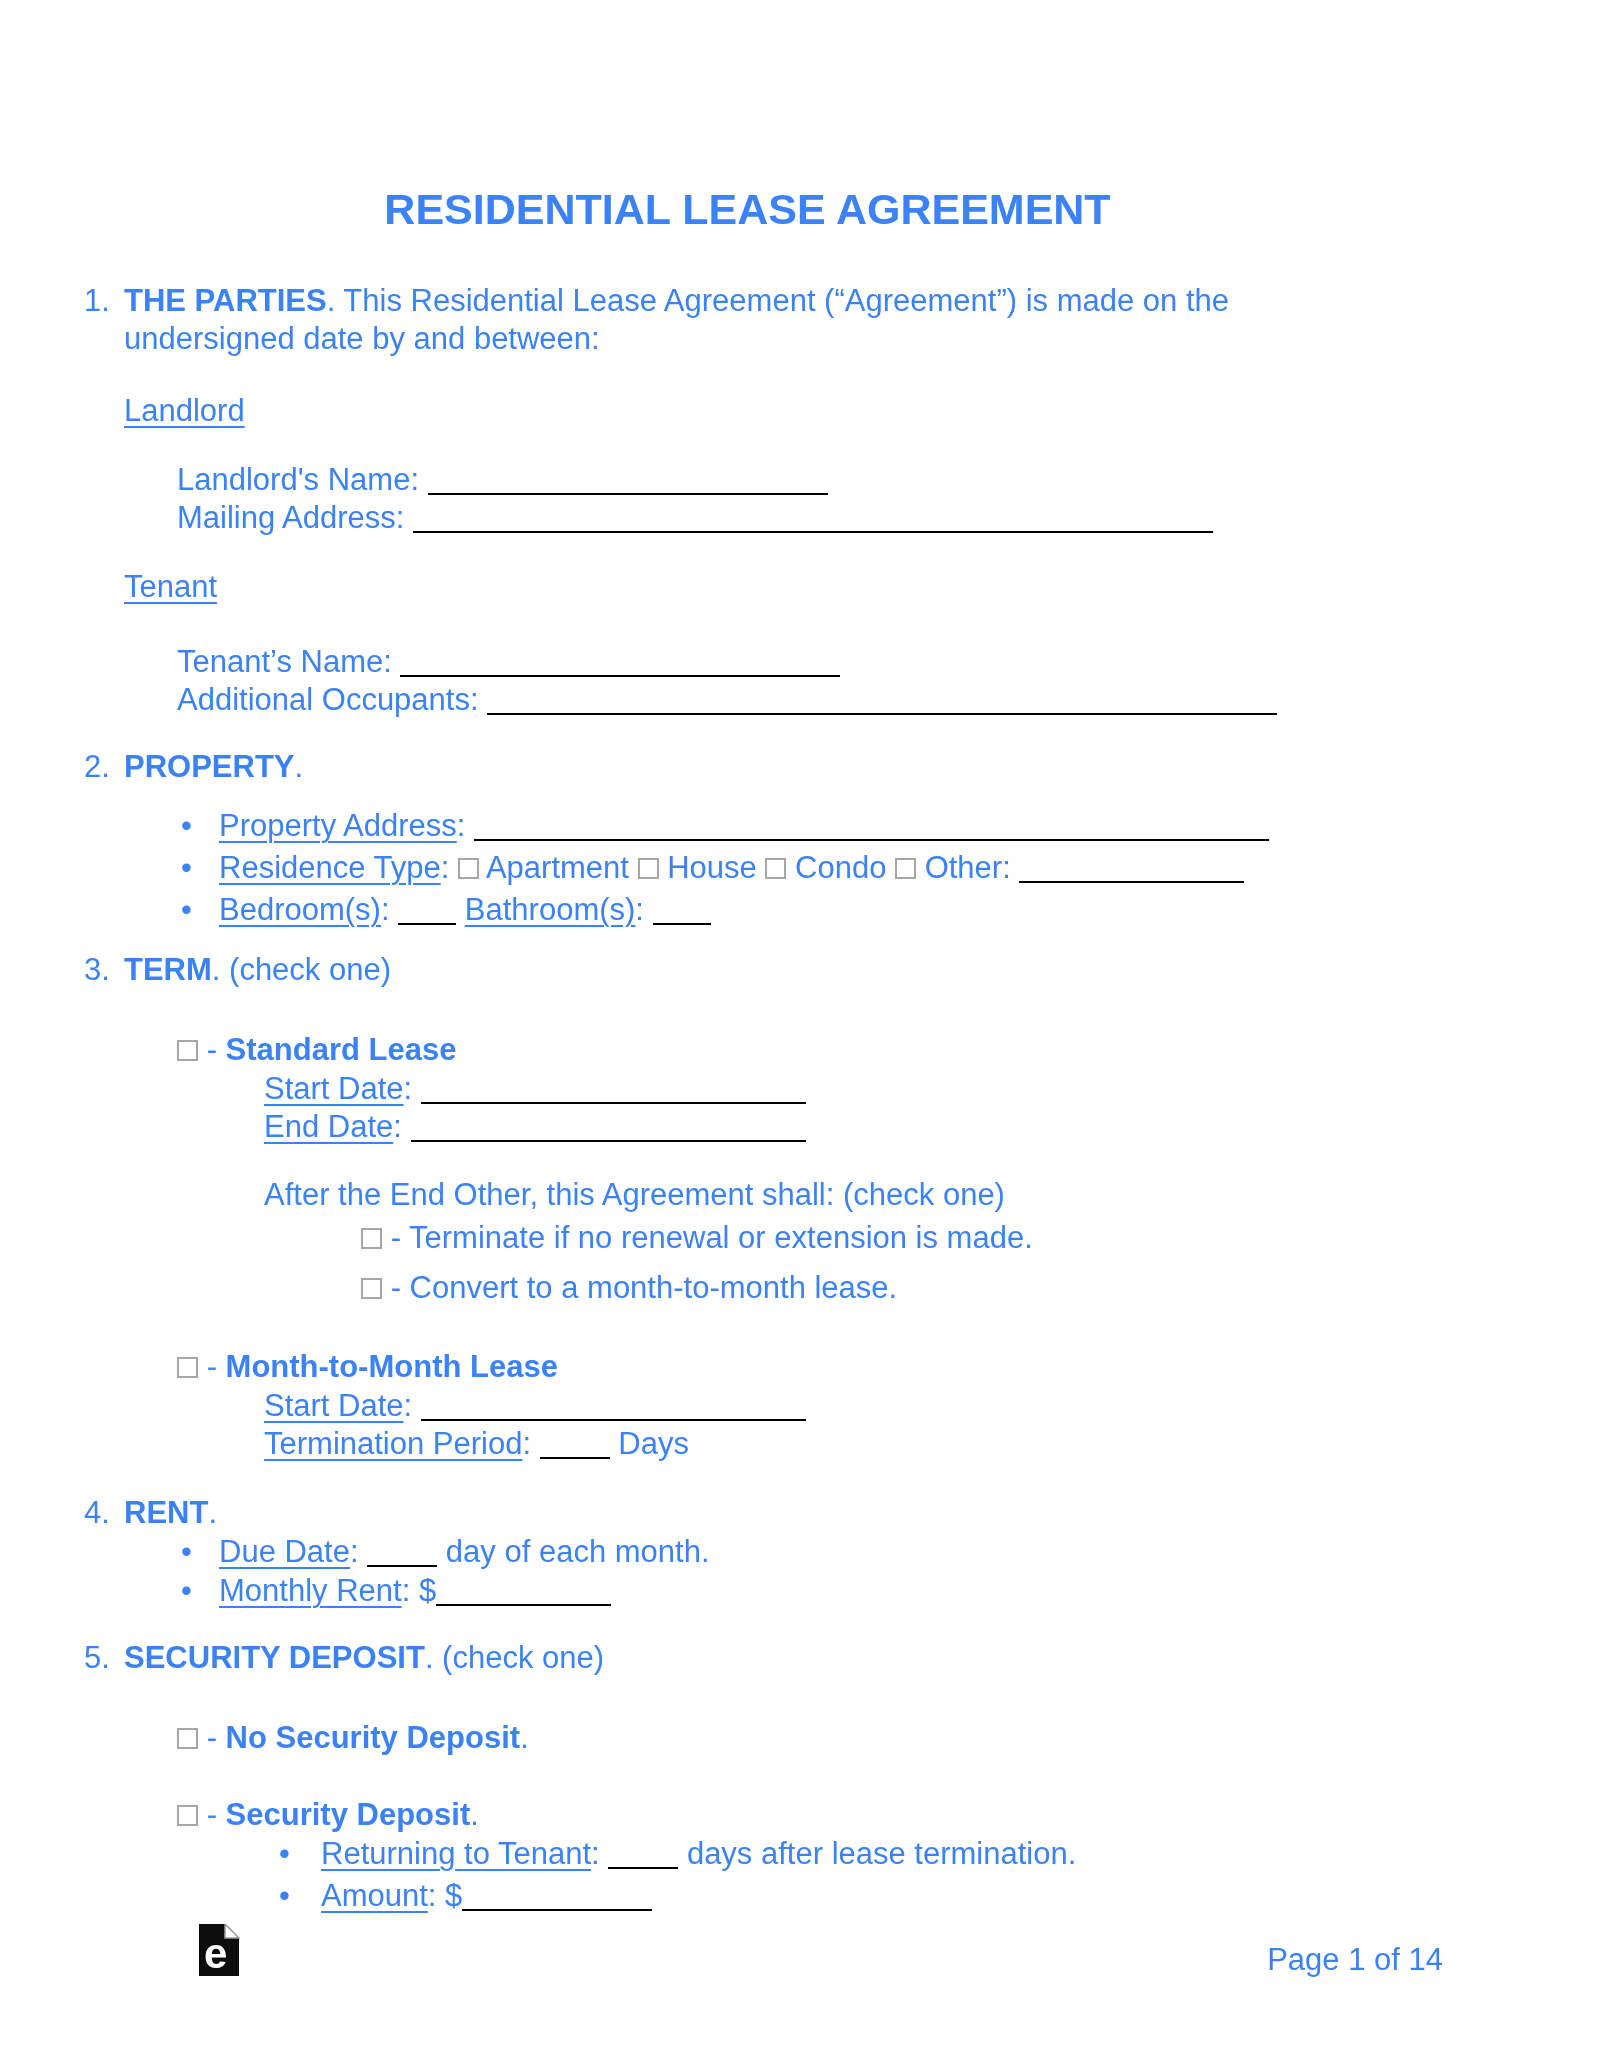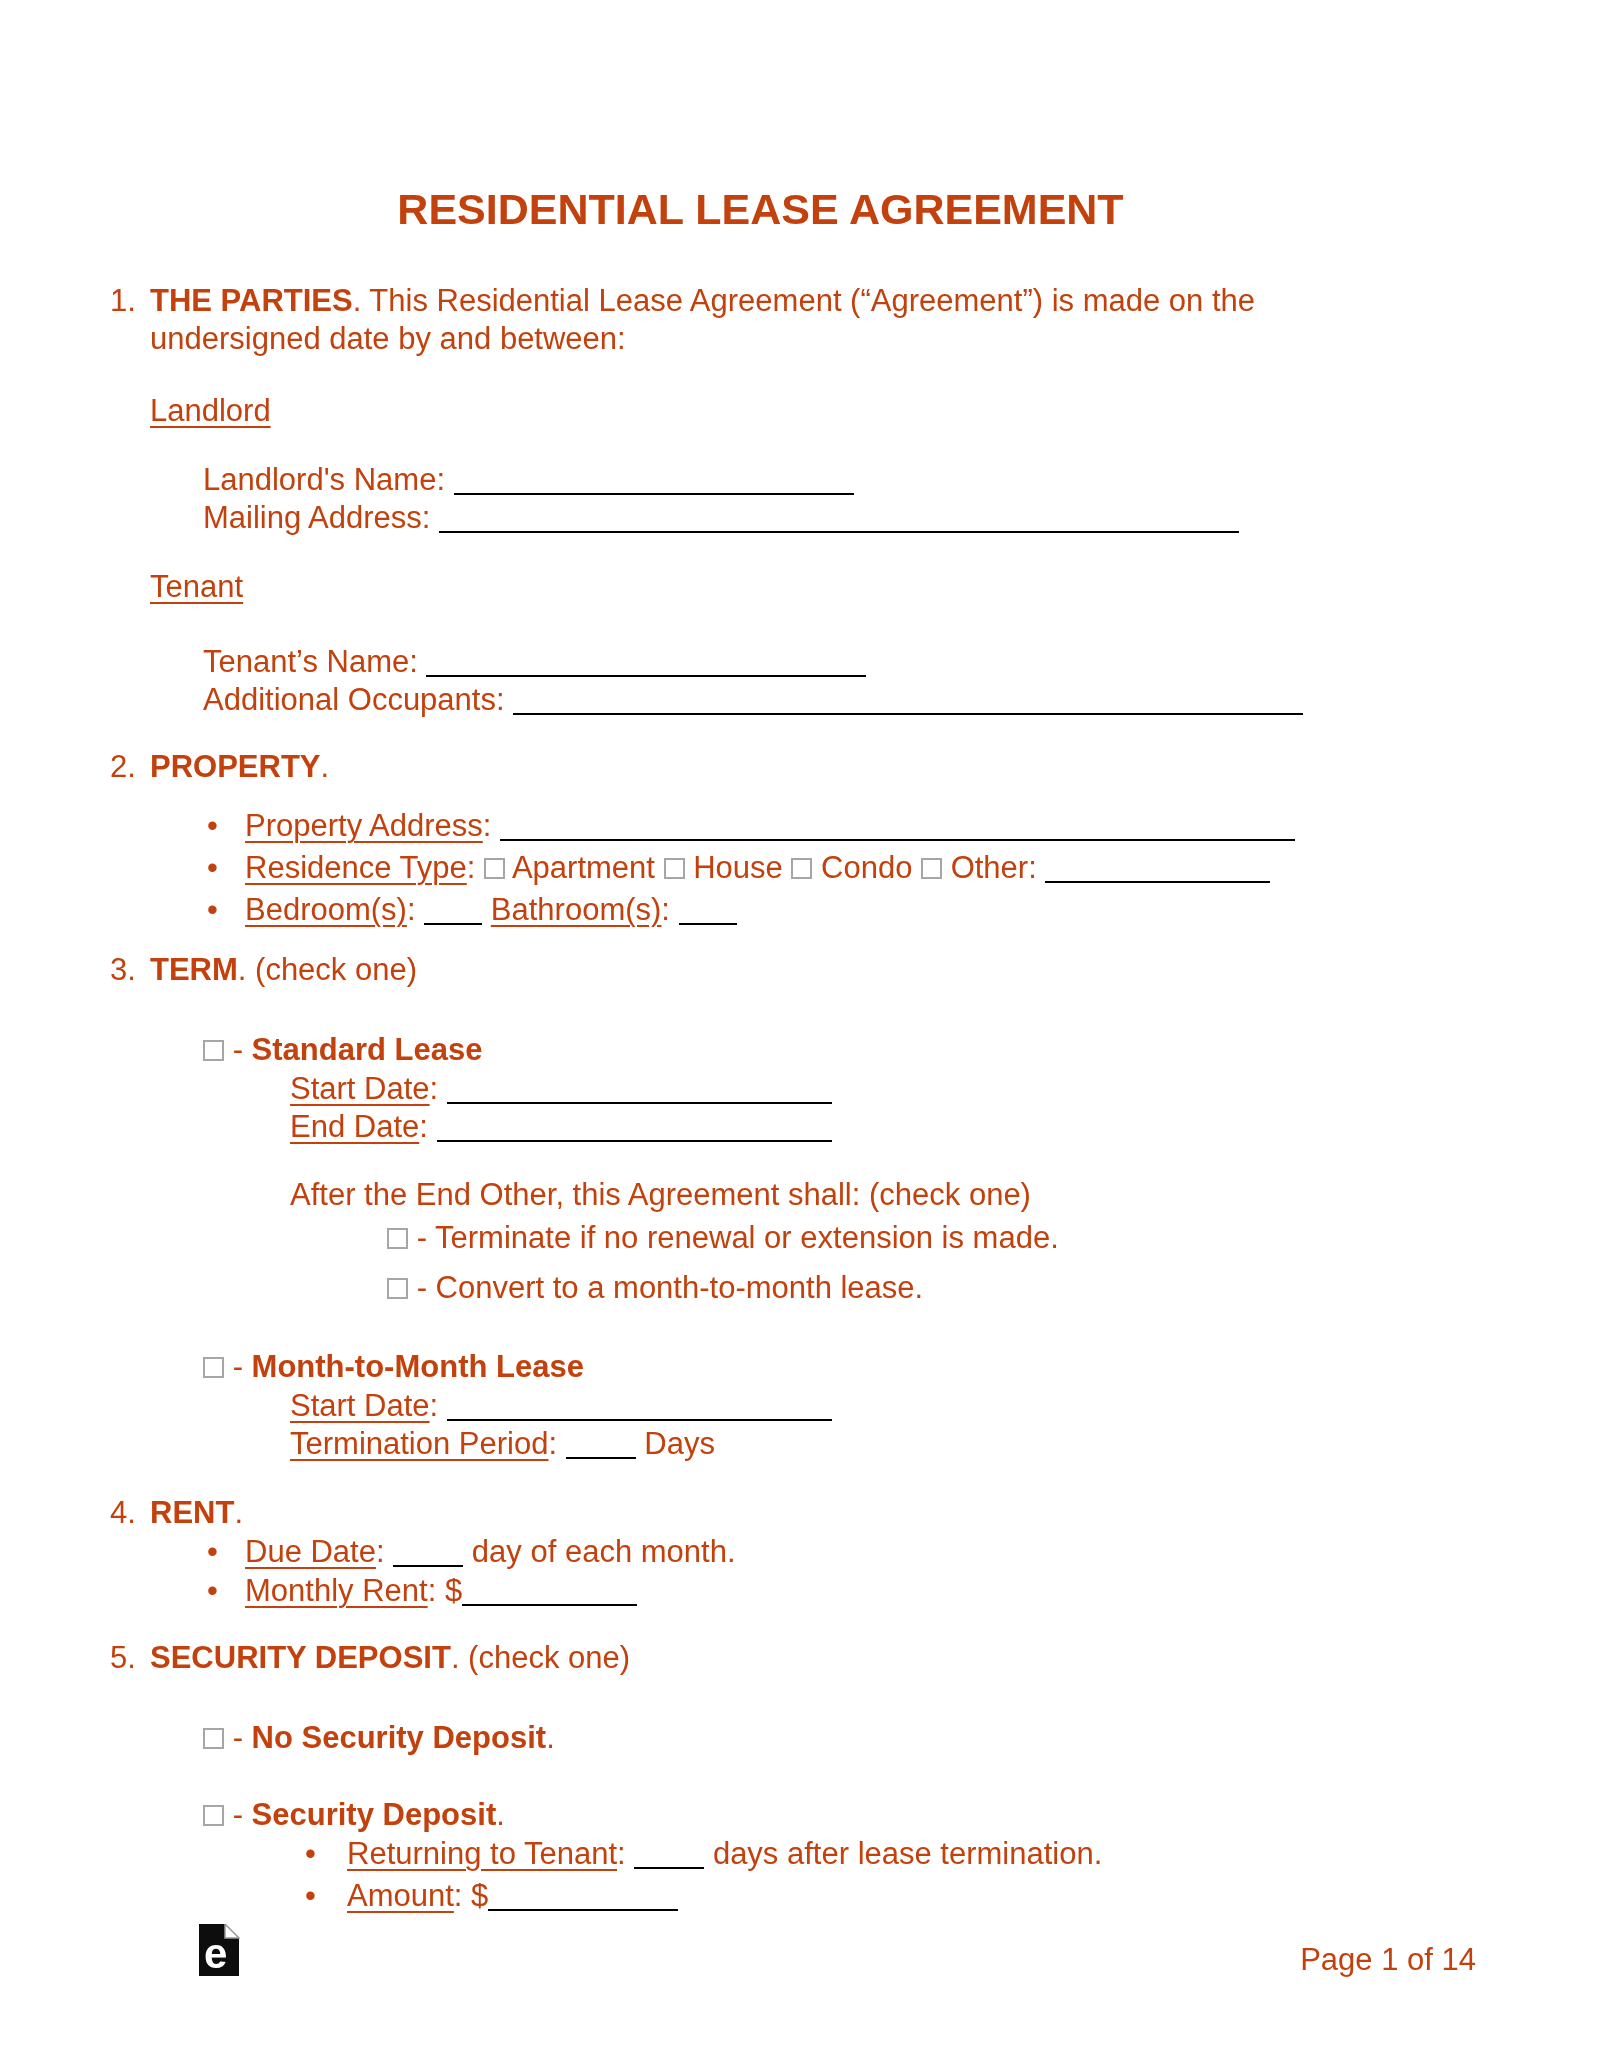--- a/index.html
+++ b/index.html
@@ -1,24 +1,24 @@
 <!DOCTYPE html>
 <html><head>
 <meta charset="utf-8">
 <style>
   html,body { margin:0; padding:0; background:#ffffff; }
   .page {
     position:relative;
     width:1600px; height:2070px;
     background:#ffffff;
-    color:#c2410c;
+    color:#3b82f6;
     font-family:"Liberation Sans", sans-serif;
     font-size:31px; line-height:38px;
     box-sizing:border-box;
-    padding:186px 145px 0 110px;
+    padding:186px 145px 0 84px;
     overflow:hidden;
   }
   h1.title {
     margin:0; position:relative; left:-22px;
     text-align:center;
     font-size:43px; line-height:46px; font-weight:bold;
     white-space:nowrap;
   }
   .ln { white-space:nowrap; height:38px; line-height:38px; }
   .sect { display:flex; }
@@ -42,21 +42,21 @@
   .cb {
     display:inline-block; width:17px; height:17px;
     border:2px solid #a6a6a6; background:#fff;
     vertical-align:-1px;
   }
   .logo {
     position:absolute; left:198px; top:1924px; width:42px; height:53px;
   }
   .logo svg { display:block; }
   .pagenum {
-    position:absolute; top:1941px; right:124px;
+    position:absolute; top:1941px; right:157px;
     font-size:31px; line-height:38px;
   }
 </style>
 </head>
 <body>
 
 <div class="page">
 
   <h1 class="title">RESIDENTIAL LEASE AGREEMENT</h1>
 

